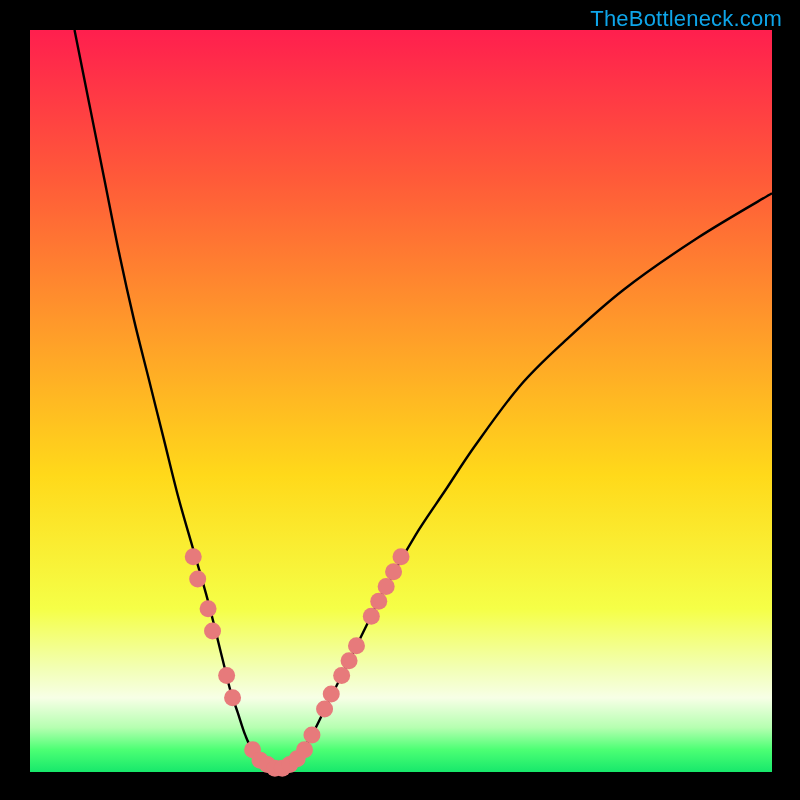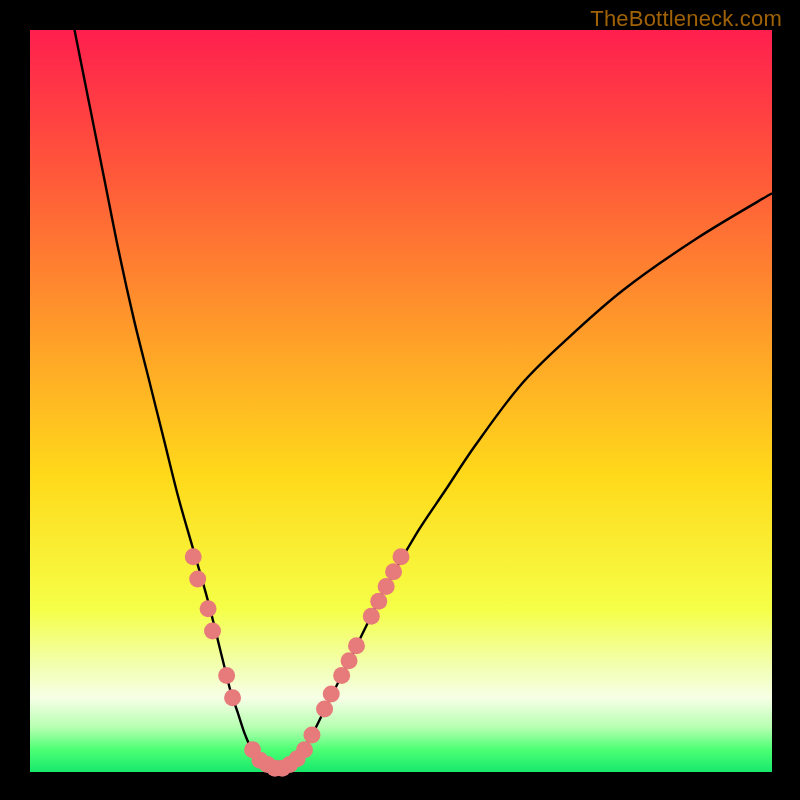--- a/index.html
+++ b/index.html
@@ -14,21 +14,21 @@
   .stage {
     position: relative;
     width: 800px;
     height: 800px;
     background: #000;
   }
   .watermark {
     position: absolute;
     top: 6px;
     right: 18px;
-    color: #a16207;
+    color: #0ea5e9;
     font-size: 22px;
     font-weight: 500;
     letter-spacing: 0.2px;
     z-index: 10;
   }
   svg.chart {
     position: absolute;
     left: 0;
     top: 0;
   }

